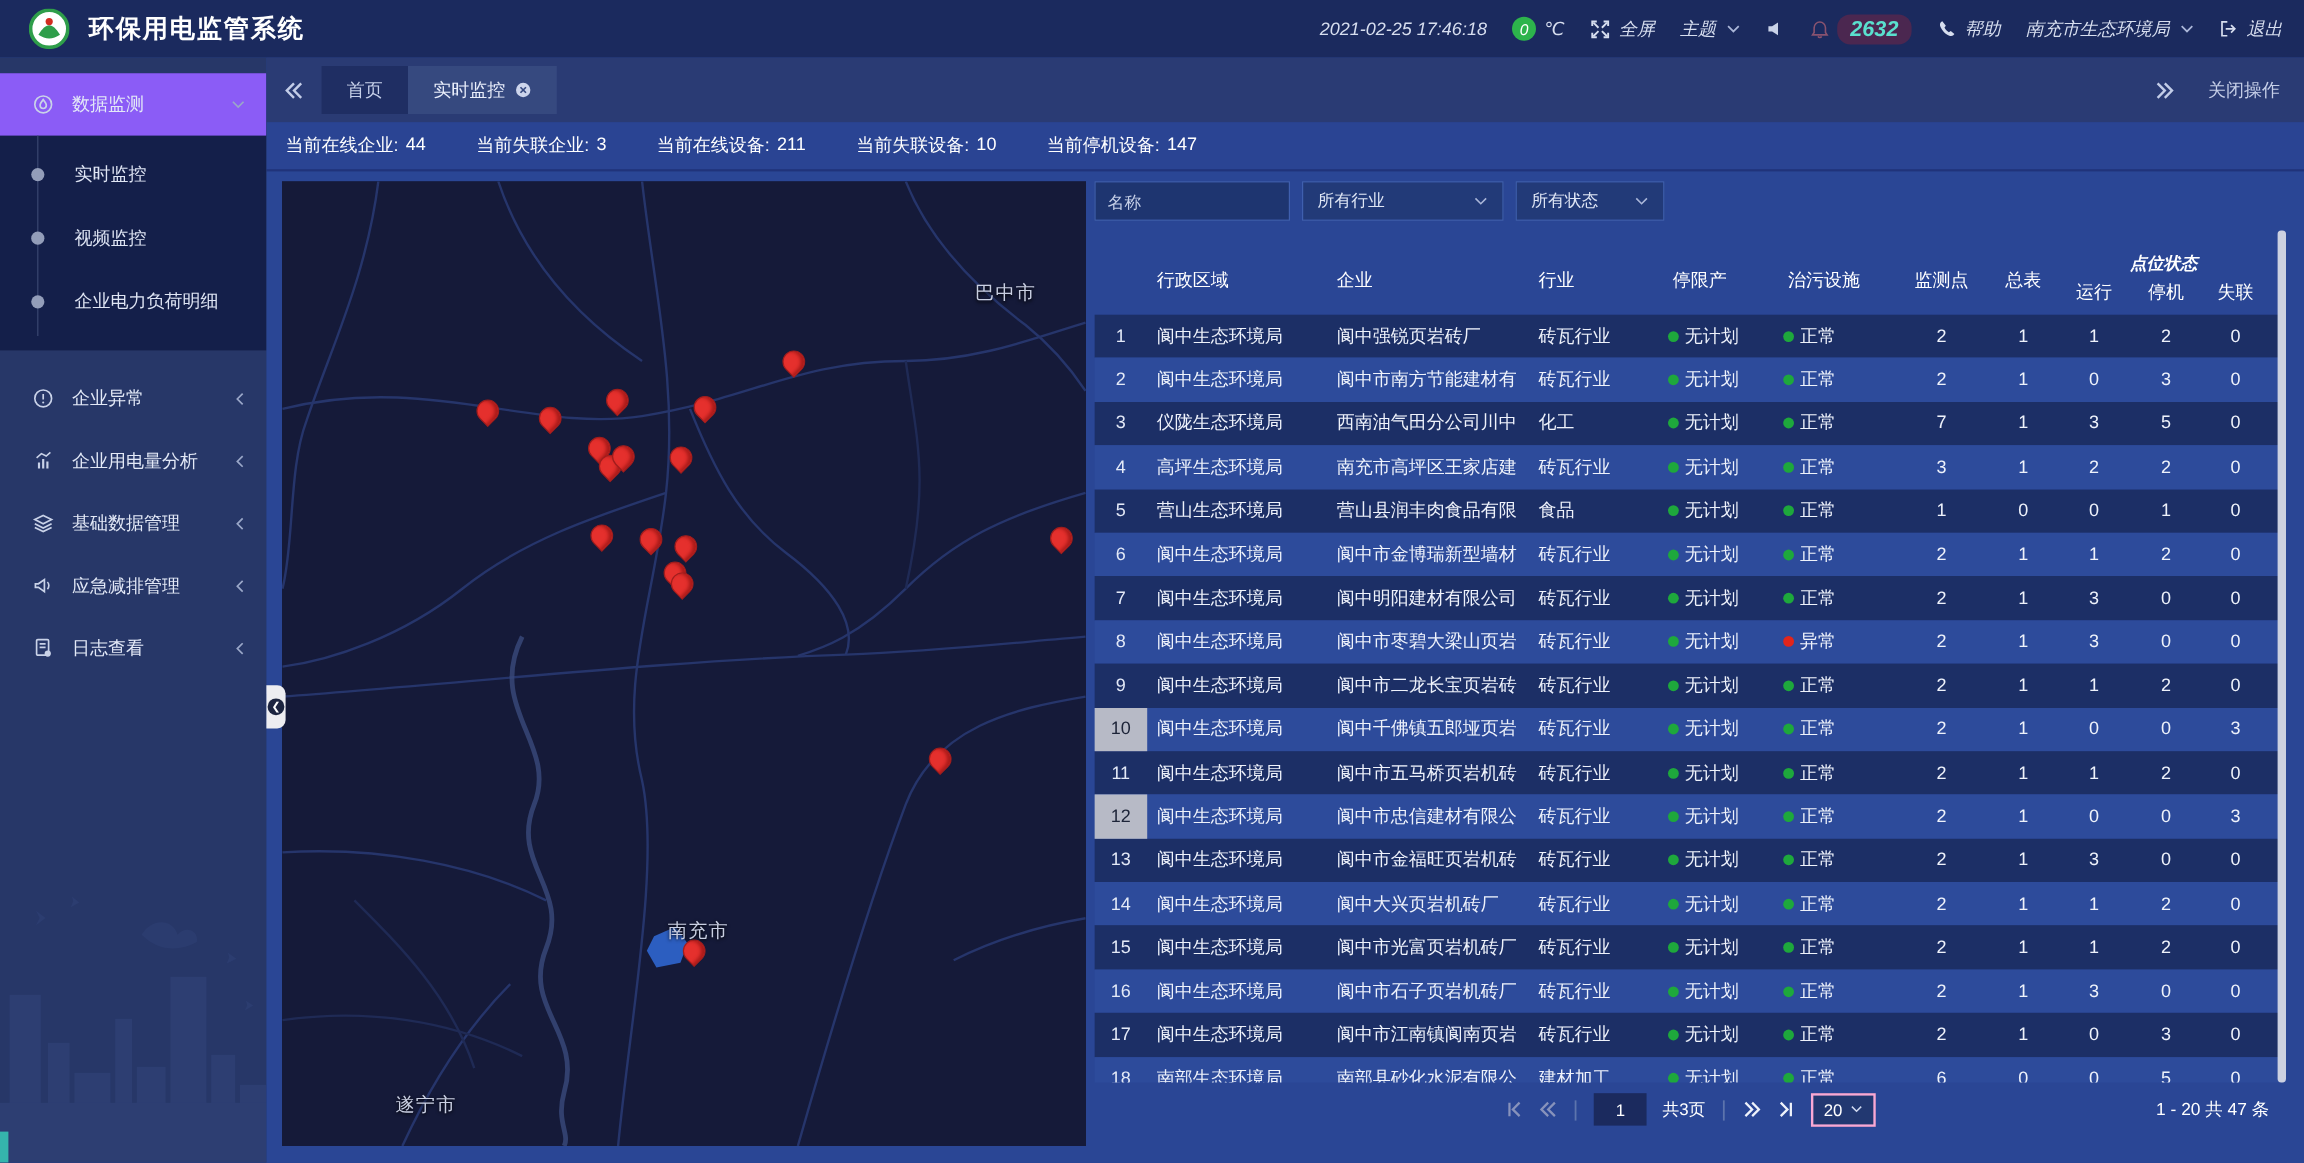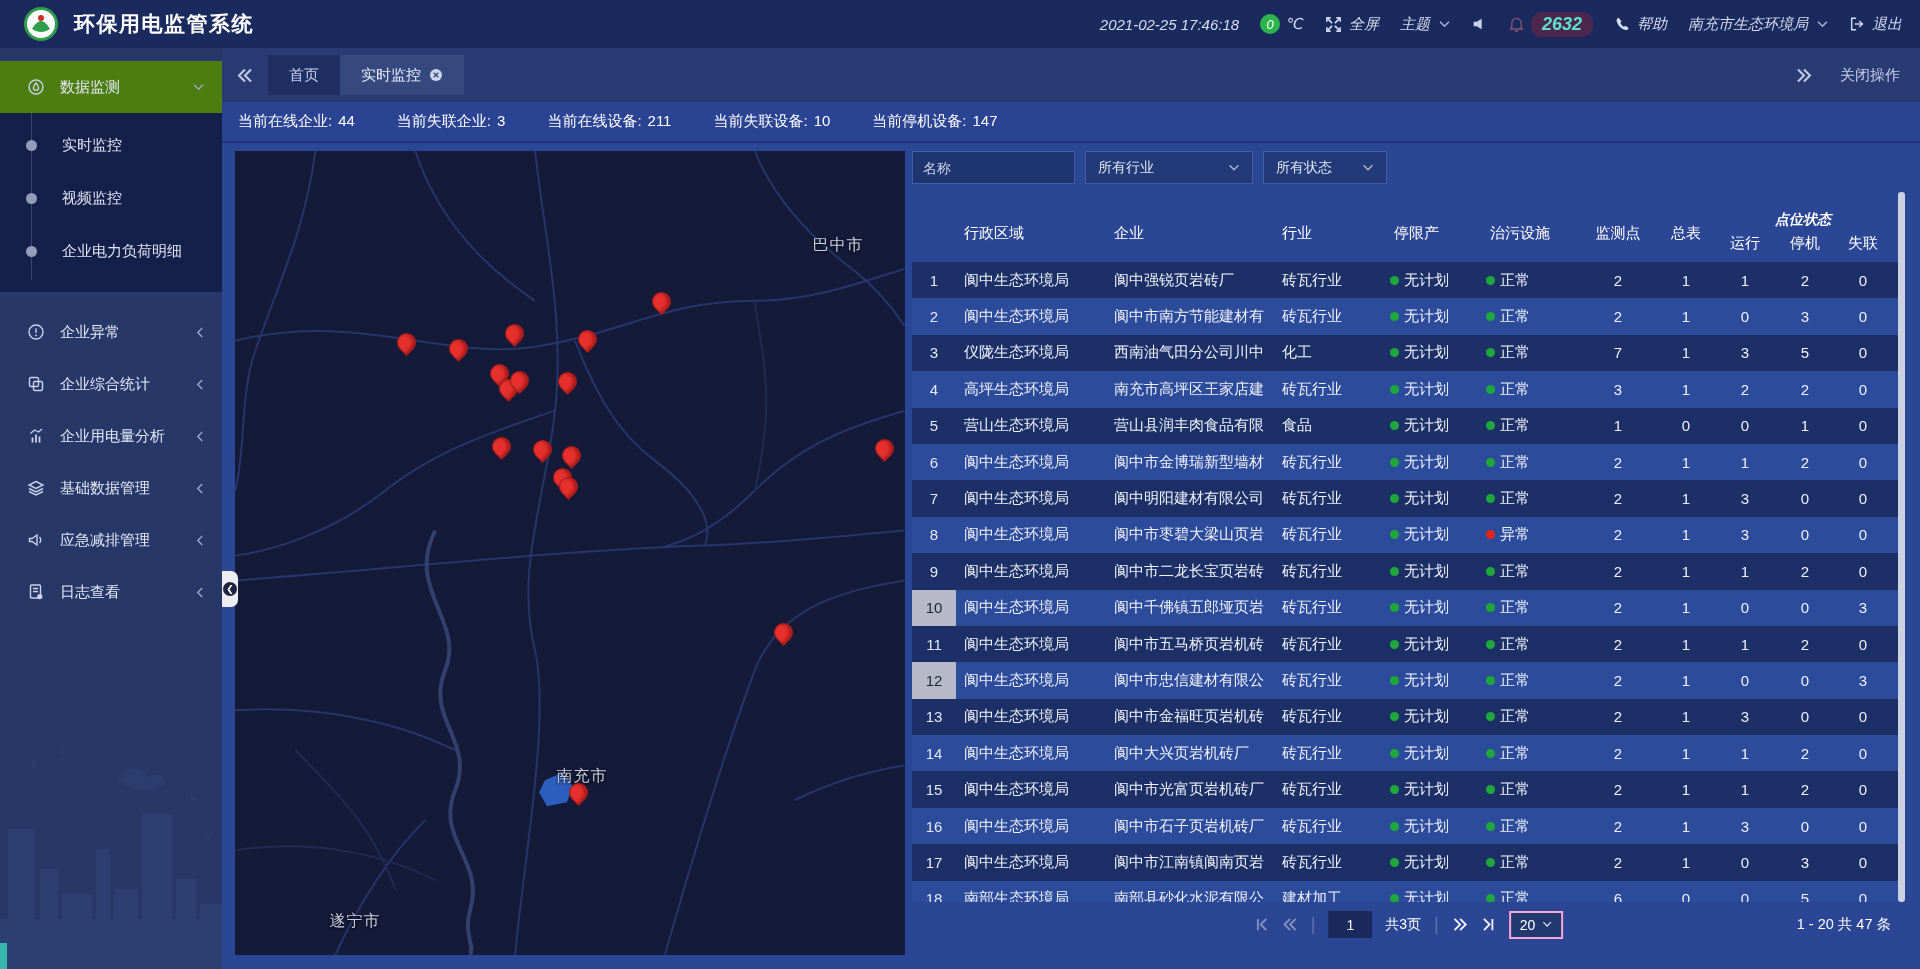--- a/index.html
+++ b/index.html
@@ -17,21 +17,21 @@
   .chev-down { margin-left:2px; }
 
   
   .bodywrap { display:flex; height:921px; position:relative; }
 
   
   .sidebar { width:222px; background:#273768; position:relative; flex:none; padding-top:13px; overflow:hidden; }
   .menu-item { height:52px; display:flex; align-items:center; padding:0 18px 0 27px; font-size:15px; color:#e3e9f7; gap:15px; cursor:pointer; }
   .menu-item .chev { margin-left:auto; color:#9aa7c8; }
   .menu-group { background:#141f4a; }
-  .menu-group .menu-item { background:#4d7c0f; }
+  .menu-group .menu-item { background:#8b5cf6; }
   .submenu { position:relative; padding:6px 0 14px 0; }
   .submenu::before { content:""; position:absolute; left:31px; top:0; bottom:12px; width:1px; background:#3a4671; }
   .sub-item { height:53px; display:flex; align-items:center; padding-left:62px; font-size:15px; color:#dfe5f4; position:relative; cursor:pointer; }
   .sub-item .bullet { position:absolute; left:26px; top:21px; width:11px; height:11px; border-radius:50%; background:#939db9; }
   .skyline { position:absolute; left:0; bottom:0; width:222px; opacity:.45; }
   .teal-accent { position:absolute; left:0; bottom:0; width:7px; height:26px; background:#35b5ac; }
   .collapse-handle { position:absolute; left:222px; top:523px; width:16px; height:36px; background:#ededf1; border-radius:0 7px 7px 0; display:flex; align-items:center; justify-content:center; z-index:8; cursor:pointer; }
   .collapse-handle .hcirc { width:14px; height:14px; border-radius:50%; background:#1c2440; color:#fff; font-size:9px; line-height:14px; text-align:center; }
 
   
@@ -195,30 +195,20 @@
       </div>
     </div>
 
     <div class="menu-item" style="margin-top:14px;">
       <svg width="18" height="18" viewBox="0 0 18 18" fill="none" stroke="#c9d2e8" stroke-width="1.4">
           <circle cx="9" cy="9" r="7"></circle>
           <path d="M9 5.3v4.7"></path>
           <circle cx="9" cy="12.4" r="0.9" fill="#c9d2e8" stroke="none"></circle>
         </svg>
       <span>企业异常</span>
-      <svg class="chev" width="8" height="11" viewBox="0 0 9 12" fill="none" stroke="#9aa7c8" stroke-width="1.6">
-          <path d="M7 1L2 6l5 5"></path>
-        </svg>
-    </div>
-    <div class="menu-item">
-      <svg width="18" height="18" viewBox="0 0 18 18" fill="none" stroke="#c9d2e8" stroke-width="1.4">
-          <rect x="2.5" y="2.5" width="9" height="9" rx="1.5"></rect>
-          <rect x="6.5" y="6.5" width="9" height="9" rx="1.5"></rect>
-        </svg>
-      <span>企业综合统计</span>
       <svg class="chev" width="8" height="11" viewBox="0 0 9 12" fill="none" stroke="#9aa7c8" stroke-width="1.6">
           <path d="M7 1L2 6l5 5"></path>
         </svg>
     </div>
     <div class="menu-item">
       <svg width="18" height="18" viewBox="0 0 18 18" fill="none" stroke="#c9d2e8" stroke-width="1.8">
           <path d="M5.5 15.5v-5M9 15.5v-8M12.5 15.5v-6"></path>
           <path d="M3.5 6.5l4-3.5 4 2 3.5-3" stroke-width="1.3"></path>
         </svg>
       <span>企业用电量分析</span>

